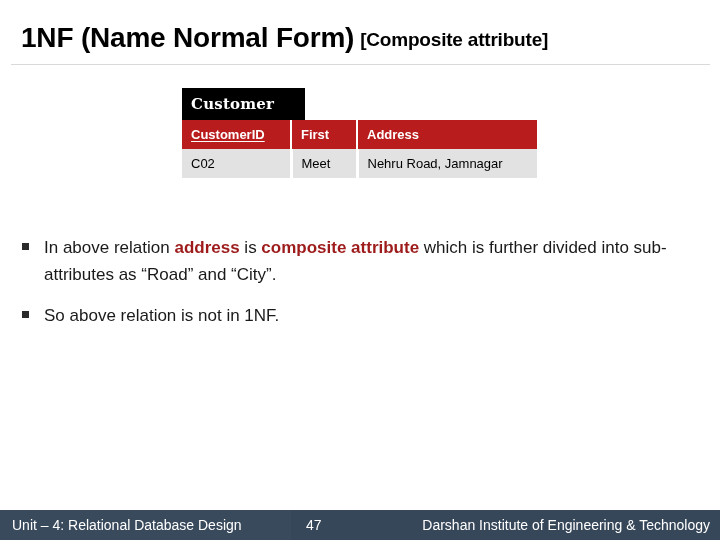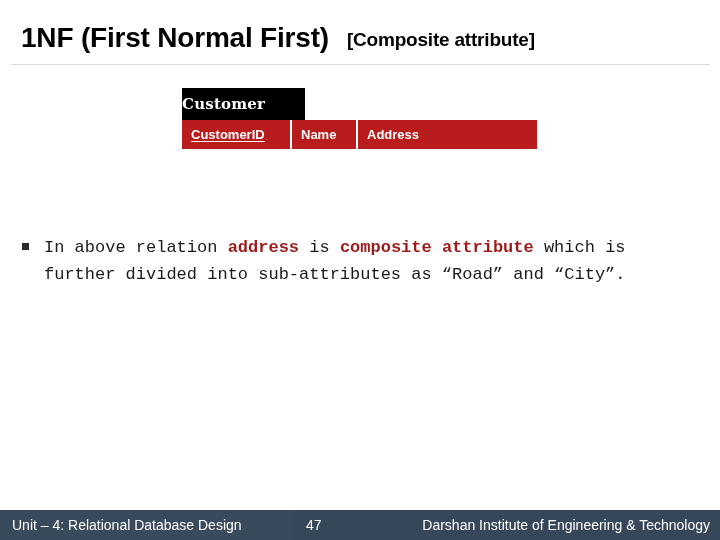--- a/index.html
+++ b/index.html
@@ -30,21 +30,21 @@
     font-size: 28px;
     font-weight: bold;
     letter-spacing: -0.2px;
     color: #000000;
   }
   .slide-title .title-sub {
     font-size: 19px;
     font-weight: bold;
     letter-spacing: -0.2px;
     color: #000000;
-    padding-left: 18px;
+    padding-left: 6px;
     position: relative;
     top: -1px;
   }
   .title-rule {
     position: absolute;
     left: 11px;
     top: 64px;
     width: 699px;
     height: 1px;
     background: #d9d9d9;
@@ -59,20 +59,21 @@
   }
   .table-caption {
     width: 123px;
     height: 32px;
     background: #000000;
     color: #ffffff;
     font-family: "DejaVu Serif", "Liberation Serif", serif;
     font-size: 15px;
     font-weight: bold;
     line-height: 32px;
+    padding-left: 9px;
     box-sizing: border-box;
     letter-spacing: 0.2px;
   }
   table.customer-table {
     border-collapse: collapse;
     width: 355px;
     table-layout: fixed;
     font-size: 13px;
   }
   table.customer-table col.c-id { width: 109px; }
@@ -127,21 +128,21 @@
     margin-bottom: 14px;
   }
   .bullet-mark {
     position: absolute;
     left: 1px;
     top: 9px;
     width: 7px;
     height: 7px;
     background: #2b2b2b;
   }
-  .bullet-text { display: block; font-family: Liberation Mono, monospace; }
+  .bullet-text { display: block; }
   .accent {
     color: #9e1b1b;
     font-weight: bold;
   }
 
   
   .footer-bar {
     position: absolute;
     left: 0;
     top: 510px;
@@ -186,48 +187,57 @@
     line-height: 30px;
     color: #ffffff;
     font-size: 14px;
     white-space: nowrap;
   }
 </style>
 </head>
 <body>
 
 <div class="slide-title">
-  <span class="title-main">1NF (First Normal First)</span><span class="title-sub">[Composite attribute]</span>
+  <span class="title-main">1NF (Name Normal Form)</span><span class="title-sub">[Composite attribute]</span>
 </div>
 <div class="title-rule"></div>
 
 <div class="table-block">
   <div class="table-caption">Customer</div>
   <table class="customer-table">
     <colgroup>
       <col class="c-id">
       <col class="c-name">
       <col class="c-addr">
     </colgroup>
     <thead>
       <tr>
         <th><span class="underlined">CustomerID</span></th>
-        <th><span>Name</span></th>
+        <th><span>First</span></th>
         <th><span>Address</span></th>
       </tr>
     </thead>
     <tbody>
+      <tr class="row-b">
+        <td>C02</td>
+        <td>Meet</td>
+        <td>Nehru Road, Jamnagar</td>
+      </tr>
     </tbody>
   </table>
 </div>
 
 <div class="bullets">
   <div class="bullet-item">
     <span class="bullet-mark"></span>
     <span class="bullet-text"><span>In above relation </span><span class="accent">address</span><span> is </span><span class="accent">composite attribute</span><span> which is further divided into sub-attributes as “Road” and “City”.</span></span>
   </div>
+  <div class="bullet-item">
+    <span class="bullet-mark"></span>
+    <span class="bullet-text"><span>So above relation is not in 1NF.</span></span>
+  </div>
 </div>
 
 <div class="footer-bar"></div>
 <div class="footer-left-block"></div>
 <div class="footer-unit">Unit – 4: Relational Database Design</div>
 <div class="footer-page">47</div>
 <div class="footer-org">Darshan Institute of Engineering &amp; Technology</div>
 
 </body></html>

